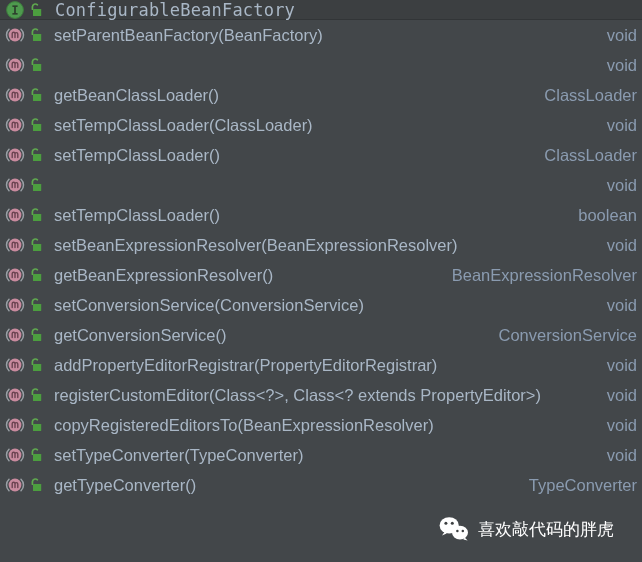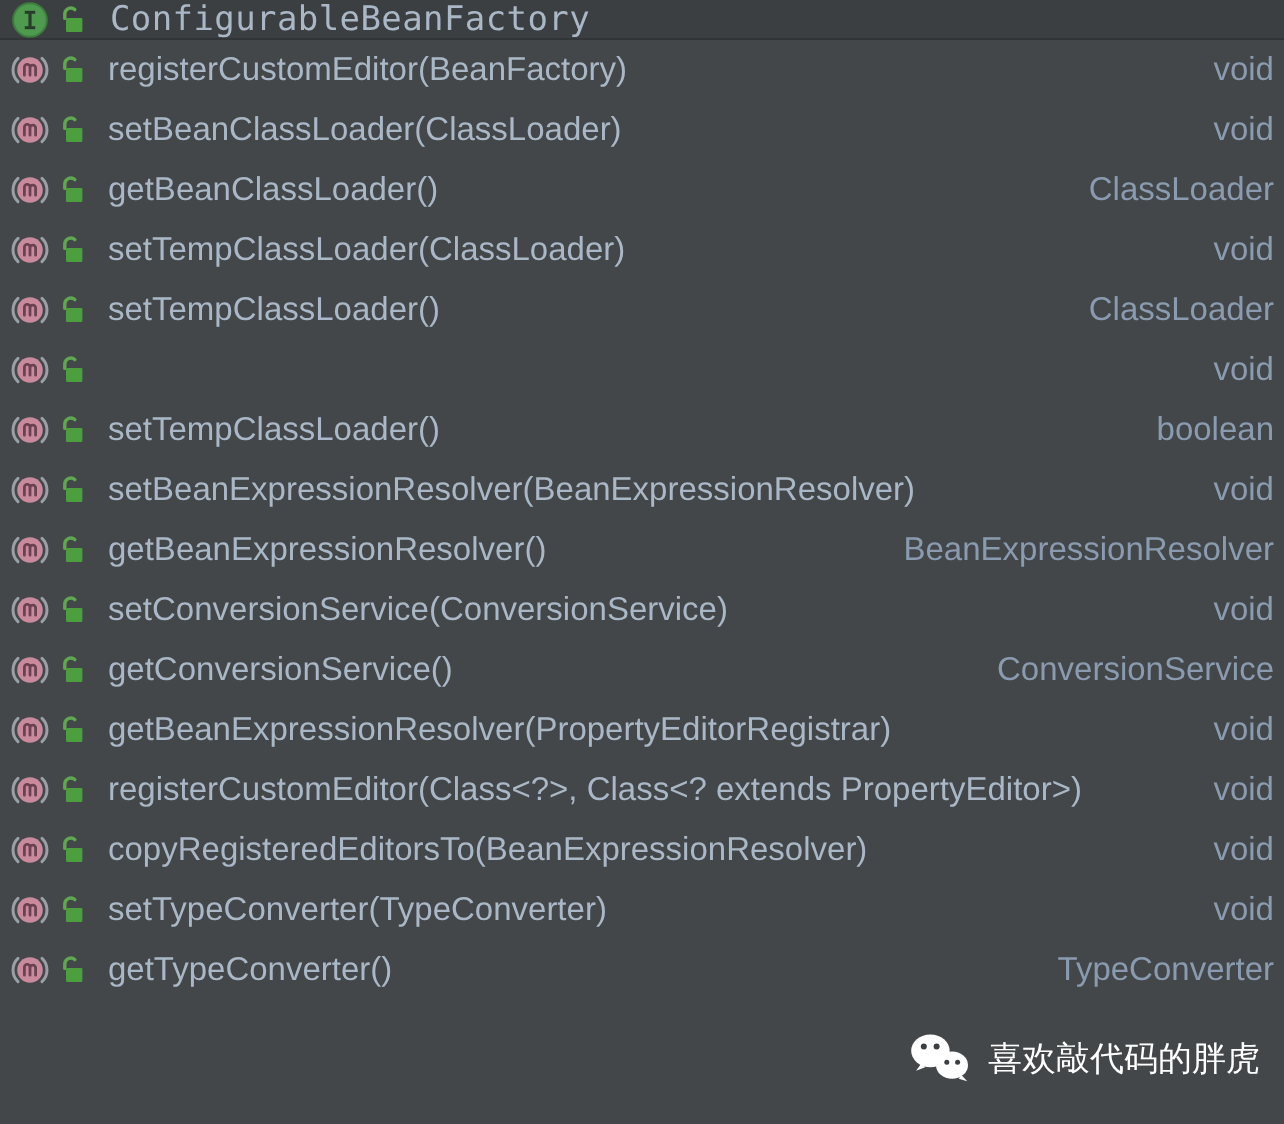--- a/index.html
+++ b/index.html
@@ -79,21 +79,21 @@
   }
   .icon svg { display: block; }
 
   .icon-iface { width: 20px; height: 20px; }
   .icon-method { width: 20px; height: 20px; }
   .icon-lock { width: 16px; height: 16px; margin-left: 3px; }
 
   
   .watermark {
     position: absolute;
-    left: 453px;
+    left: 437px;
     top: 514px;
     display: flex;
     align-items: center;
     pointer-events: none;
     z-index: 5;
   }
   .watermark .wm-logo { width: 34px; height: 30px; flex: 0 0 auto; }
   .watermark .wm-text {
     margin-left: 7px;
     font-size: 17px;
@@ -136,40 +136,39 @@
           <circle cx="10" cy="10" r="6.4" fill="#c98a9e"></circle>
           <path d="M7.2 12.6 V8.6 a1.4 1.4 0 0 1 2.8 0 V12.6 M10 9.0 a1.4 1.4 0 0 1 2.8 0 V12.6" fill="none" stroke="#6b4250" stroke-width="1.4" stroke-linecap="round" stroke-linejoin="round"></path>
         </svg>
       </span>
       <span class="icon icon-lock">
         <svg viewBox="0 0 16 16" width="16" height="16">
           <path d="M4.4 7.2 V4.9 a3.0 3.0 0 0 1 5.0 -2.1" fill="none" stroke="#5fa84f" stroke-width="1.7" stroke-linecap="round"></path>
           <rect x="5.0" y="7.0" width="8.2" height="7.0" rx="0.6" fill="#4c9e3f"></rect>
         </svg>
       </span>
-      <span class="sig">registerCustomEditor(BeanFactory)</span>
-      <span class="ret">void</span>
-    </div>
-
-    <div class="member-row">
-      <span class="icon icon-method">
-        <svg viewBox="0 0 20 20" width="20" height="20">
-          <path d="M4.0 4.2 a8 8 0 0 0 0 11.6" fill="none" stroke="#9aa0a6" stroke-width="1.5" stroke-linecap="round"></path>
-          <path d="M16.0 4.2 a8 8 0 0 1 0 11.6" fill="none" stroke="#9aa0a6" stroke-width="1.5" stroke-linecap="round"></path>
-          <circle cx="10" cy="10" r="6.4" fill="#c98a9e"></circle>
-          <path d="M7.2 12.6 V8.6 a1.4 1.4 0 0 1 2.8 0 V12.6 M10 9.0 a1.4 1.4 0 0 1 2.8 0 V12.6" fill="none" stroke="#6b4250" stroke-width="1.4" stroke-linecap="round" stroke-linejoin="round"></path>
-        </svg>
-      </span>
-      <span class="icon icon-lock">
-        <svg viewBox="0 0 16 16" width="16" height="16">
-          <path d="M4.4 7.2 V4.9 a3.0 3.0 0 0 1 5.0 -2.1" fill="none" stroke="#5fa84f" stroke-width="1.7" stroke-linecap="round"></path>
-          <rect x="5.0" y="7.0" width="8.2" height="7.0" rx="0.6" fill="#4c9e3f"></rect>
-        </svg>
-      </span>
-      <span class="sig">setBeanClassLoader(ClassLoader)</span>
+      <span class="sig">setParentBeanFactory(BeanFactory)</span>
+      <span class="ret">void</span>
+    </div>
+
+    <div class="member-row">
+      <span class="icon icon-method">
+        <svg viewBox="0 0 20 20" width="20" height="20">
+          <path d="M4.0 4.2 a8 8 0 0 0 0 11.6" fill="none" stroke="#9aa0a6" stroke-width="1.5" stroke-linecap="round"></path>
+          <path d="M16.0 4.2 a8 8 0 0 1 0 11.6" fill="none" stroke="#9aa0a6" stroke-width="1.5" stroke-linecap="round"></path>
+          <circle cx="10" cy="10" r="6.4" fill="#c98a9e"></circle>
+          <path d="M7.2 12.6 V8.6 a1.4 1.4 0 0 1 2.8 0 V12.6 M10 9.0 a1.4 1.4 0 0 1 2.8 0 V12.6" fill="none" stroke="#6b4250" stroke-width="1.4" stroke-linecap="round" stroke-linejoin="round"></path>
+        </svg>
+      </span>
+      <span class="icon icon-lock">
+        <svg viewBox="0 0 16 16" width="16" height="16">
+          <path d="M4.4 7.2 V4.9 a3.0 3.0 0 0 1 5.0 -2.1" fill="none" stroke="#5fa84f" stroke-width="1.7" stroke-linecap="round"></path>
+          <rect x="5.0" y="7.0" width="8.2" height="7.0" rx="0.6" fill="#4c9e3f"></rect>
+        </svg>
+      </span>
       <span class="ret">void</span>
     </div>
 
     <div class="member-row">
       <span class="icon icon-method">
         <svg viewBox="0 0 20 20" width="20" height="20">
           <path d="M4.0 4.2 a8 8 0 0 0 0 11.6" fill="none" stroke="#9aa0a6" stroke-width="1.5" stroke-linecap="round"></path>
           <path d="M16.0 4.2 a8 8 0 0 1 0 11.6" fill="none" stroke="#9aa0a6" stroke-width="1.5" stroke-linecap="round"></path>
           <circle cx="10" cy="10" r="6.4" fill="#c98a9e"></circle>
           <path d="M7.2 12.6 V8.6 a1.4 1.4 0 0 1 2.8 0 V12.6 M10 9.0 a1.4 1.4 0 0 1 2.8 0 V12.6" fill="none" stroke="#6b4250" stroke-width="1.4" stroke-linecap="round" stroke-linejoin="round"></path>
@@ -344,21 +343,21 @@
           <circle cx="10" cy="10" r="6.4" fill="#c98a9e"></circle>
           <path d="M7.2 12.6 V8.6 a1.4 1.4 0 0 1 2.8 0 V12.6 M10 9.0 a1.4 1.4 0 0 1 2.8 0 V12.6" fill="none" stroke="#6b4250" stroke-width="1.4" stroke-linecap="round" stroke-linejoin="round"></path>
         </svg>
       </span>
       <span class="icon icon-lock">
         <svg viewBox="0 0 16 16" width="16" height="16">
           <path d="M4.4 7.2 V4.9 a3.0 3.0 0 0 1 5.0 -2.1" fill="none" stroke="#5fa84f" stroke-width="1.7" stroke-linecap="round"></path>
           <rect x="5.0" y="7.0" width="8.2" height="7.0" rx="0.6" fill="#4c9e3f"></rect>
         </svg>
       </span>
-      <span class="sig">getBeanExpressionResolver(PropertyEditorRegistrar)</span>
+      <span class="sig">addPropertyEditorRegistrar(PropertyEditorRegistrar)</span>
       <span class="ret">void</span>
     </div>
 
     <div class="member-row">
       <span class="icon icon-method">
         <svg viewBox="0 0 20 20" width="20" height="20">
           <path d="M4.0 4.2 a8 8 0 0 0 0 11.6" fill="none" stroke="#9aa0a6" stroke-width="1.5" stroke-linecap="round"></path>
           <path d="M16.0 4.2 a8 8 0 0 1 0 11.6" fill="none" stroke="#9aa0a6" stroke-width="1.5" stroke-linecap="round"></path>
           <circle cx="10" cy="10" r="6.4" fill="#c98a9e"></circle>
           <path d="M7.2 12.6 V8.6 a1.4 1.4 0 0 1 2.8 0 V12.6 M10 9.0 a1.4 1.4 0 0 1 2.8 0 V12.6" fill="none" stroke="#6b4250" stroke-width="1.4" stroke-linecap="round" stroke-linejoin="round"></path>

